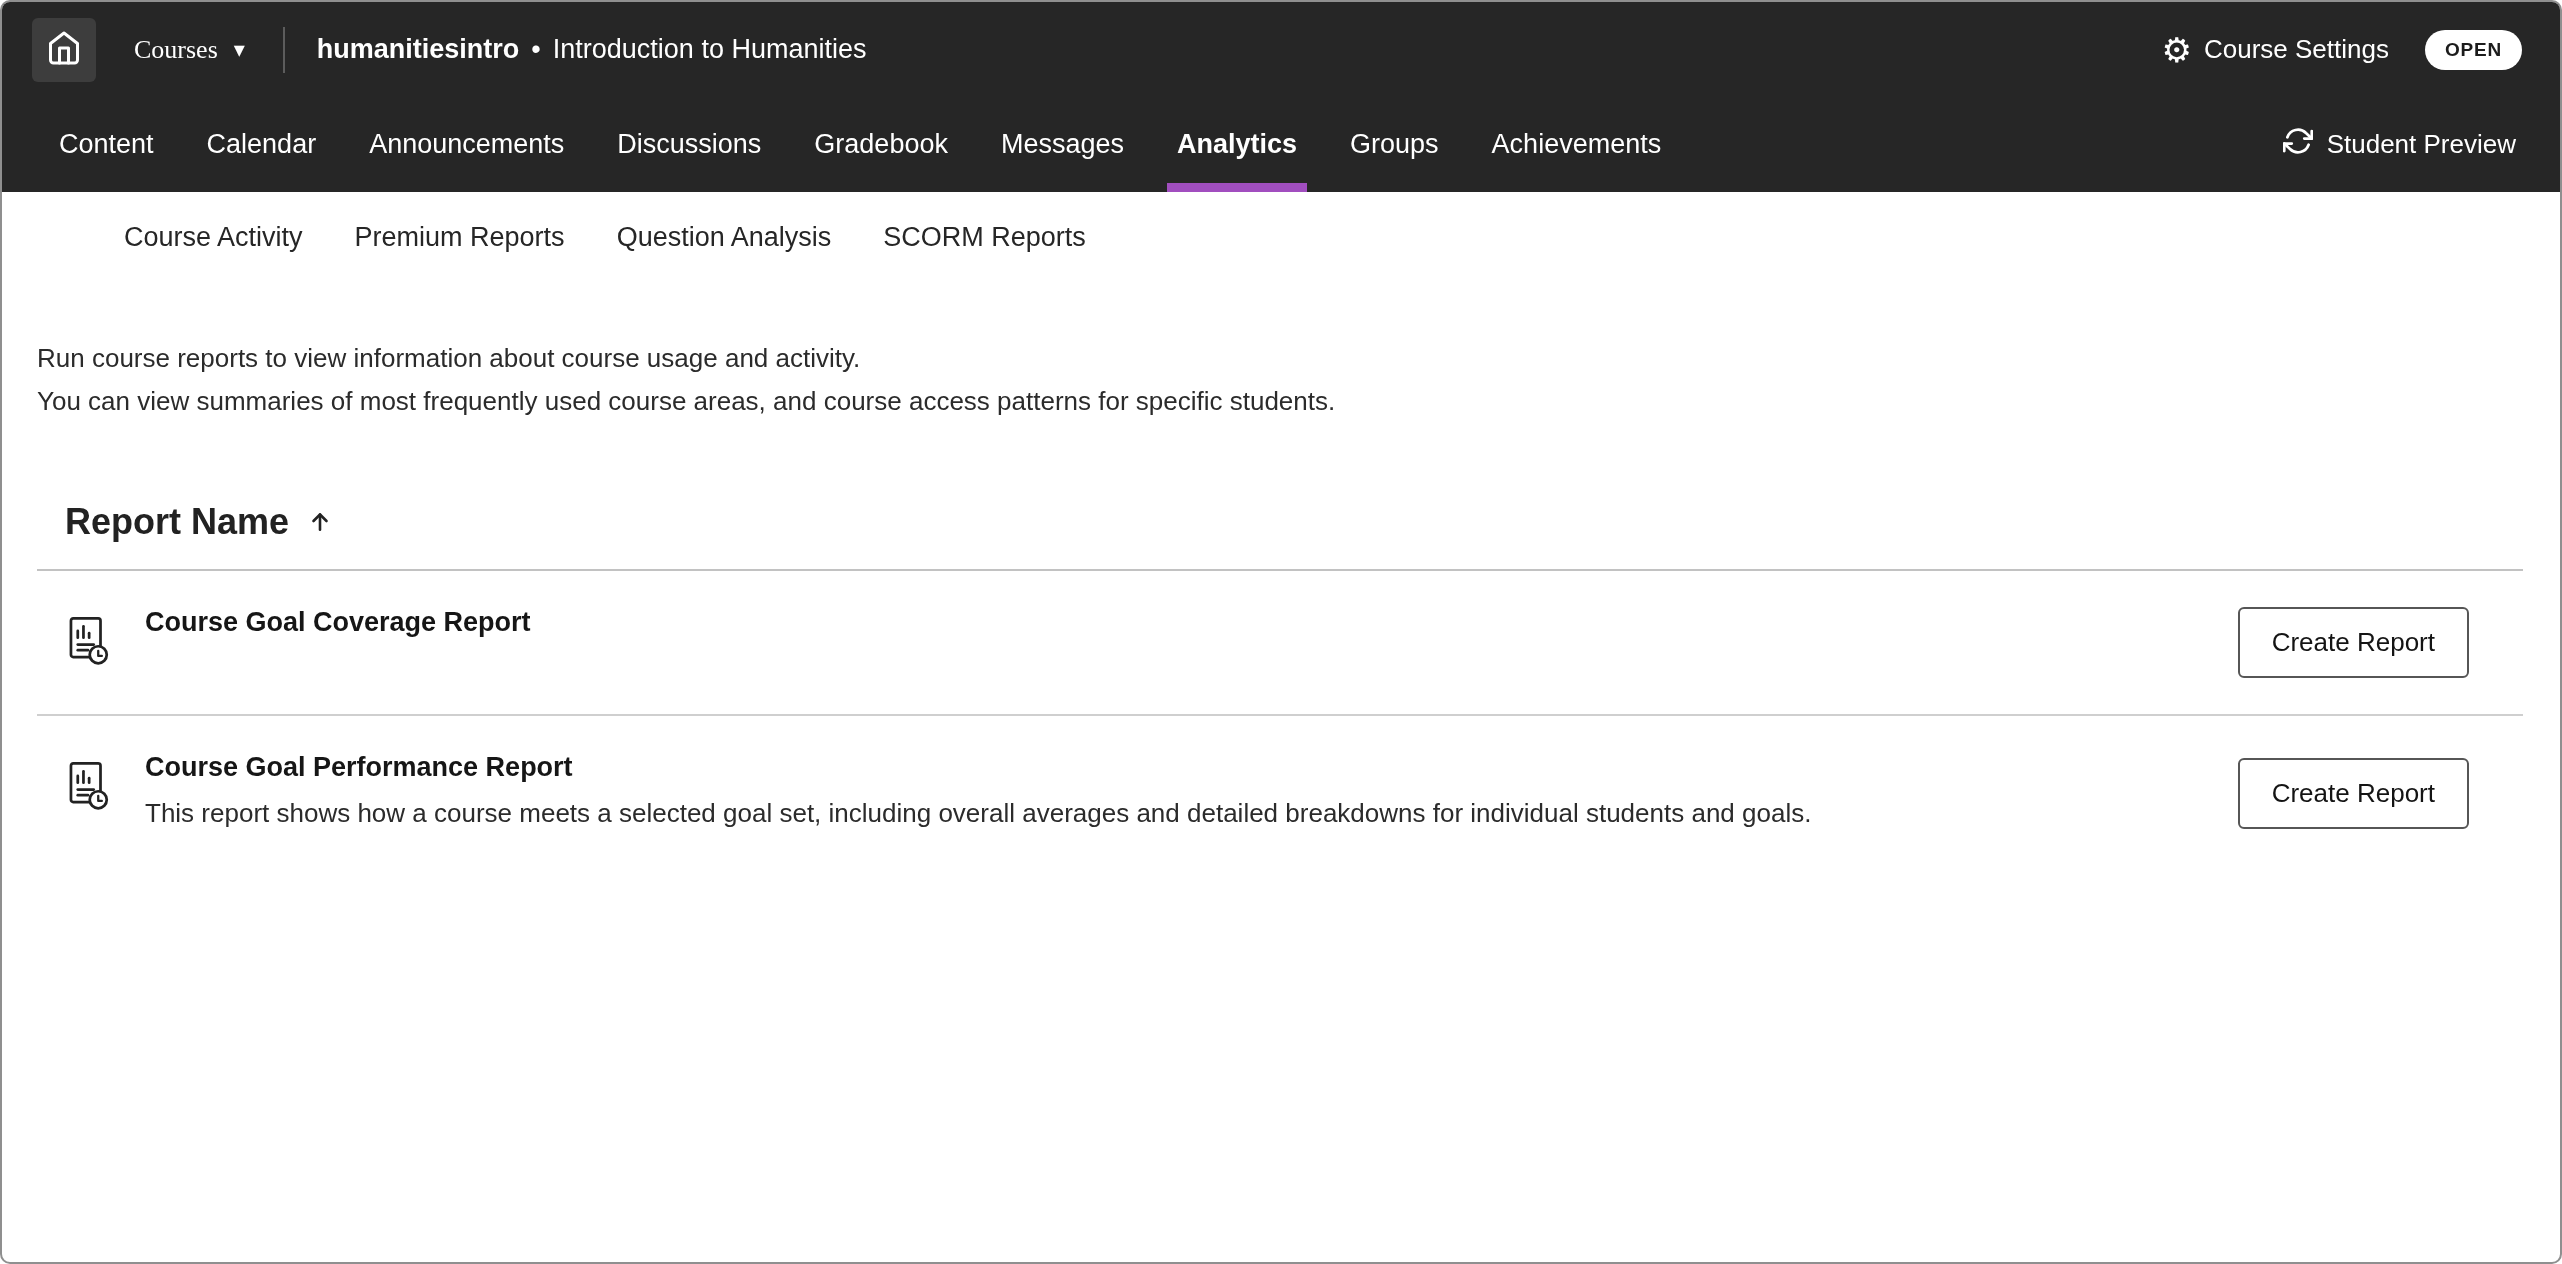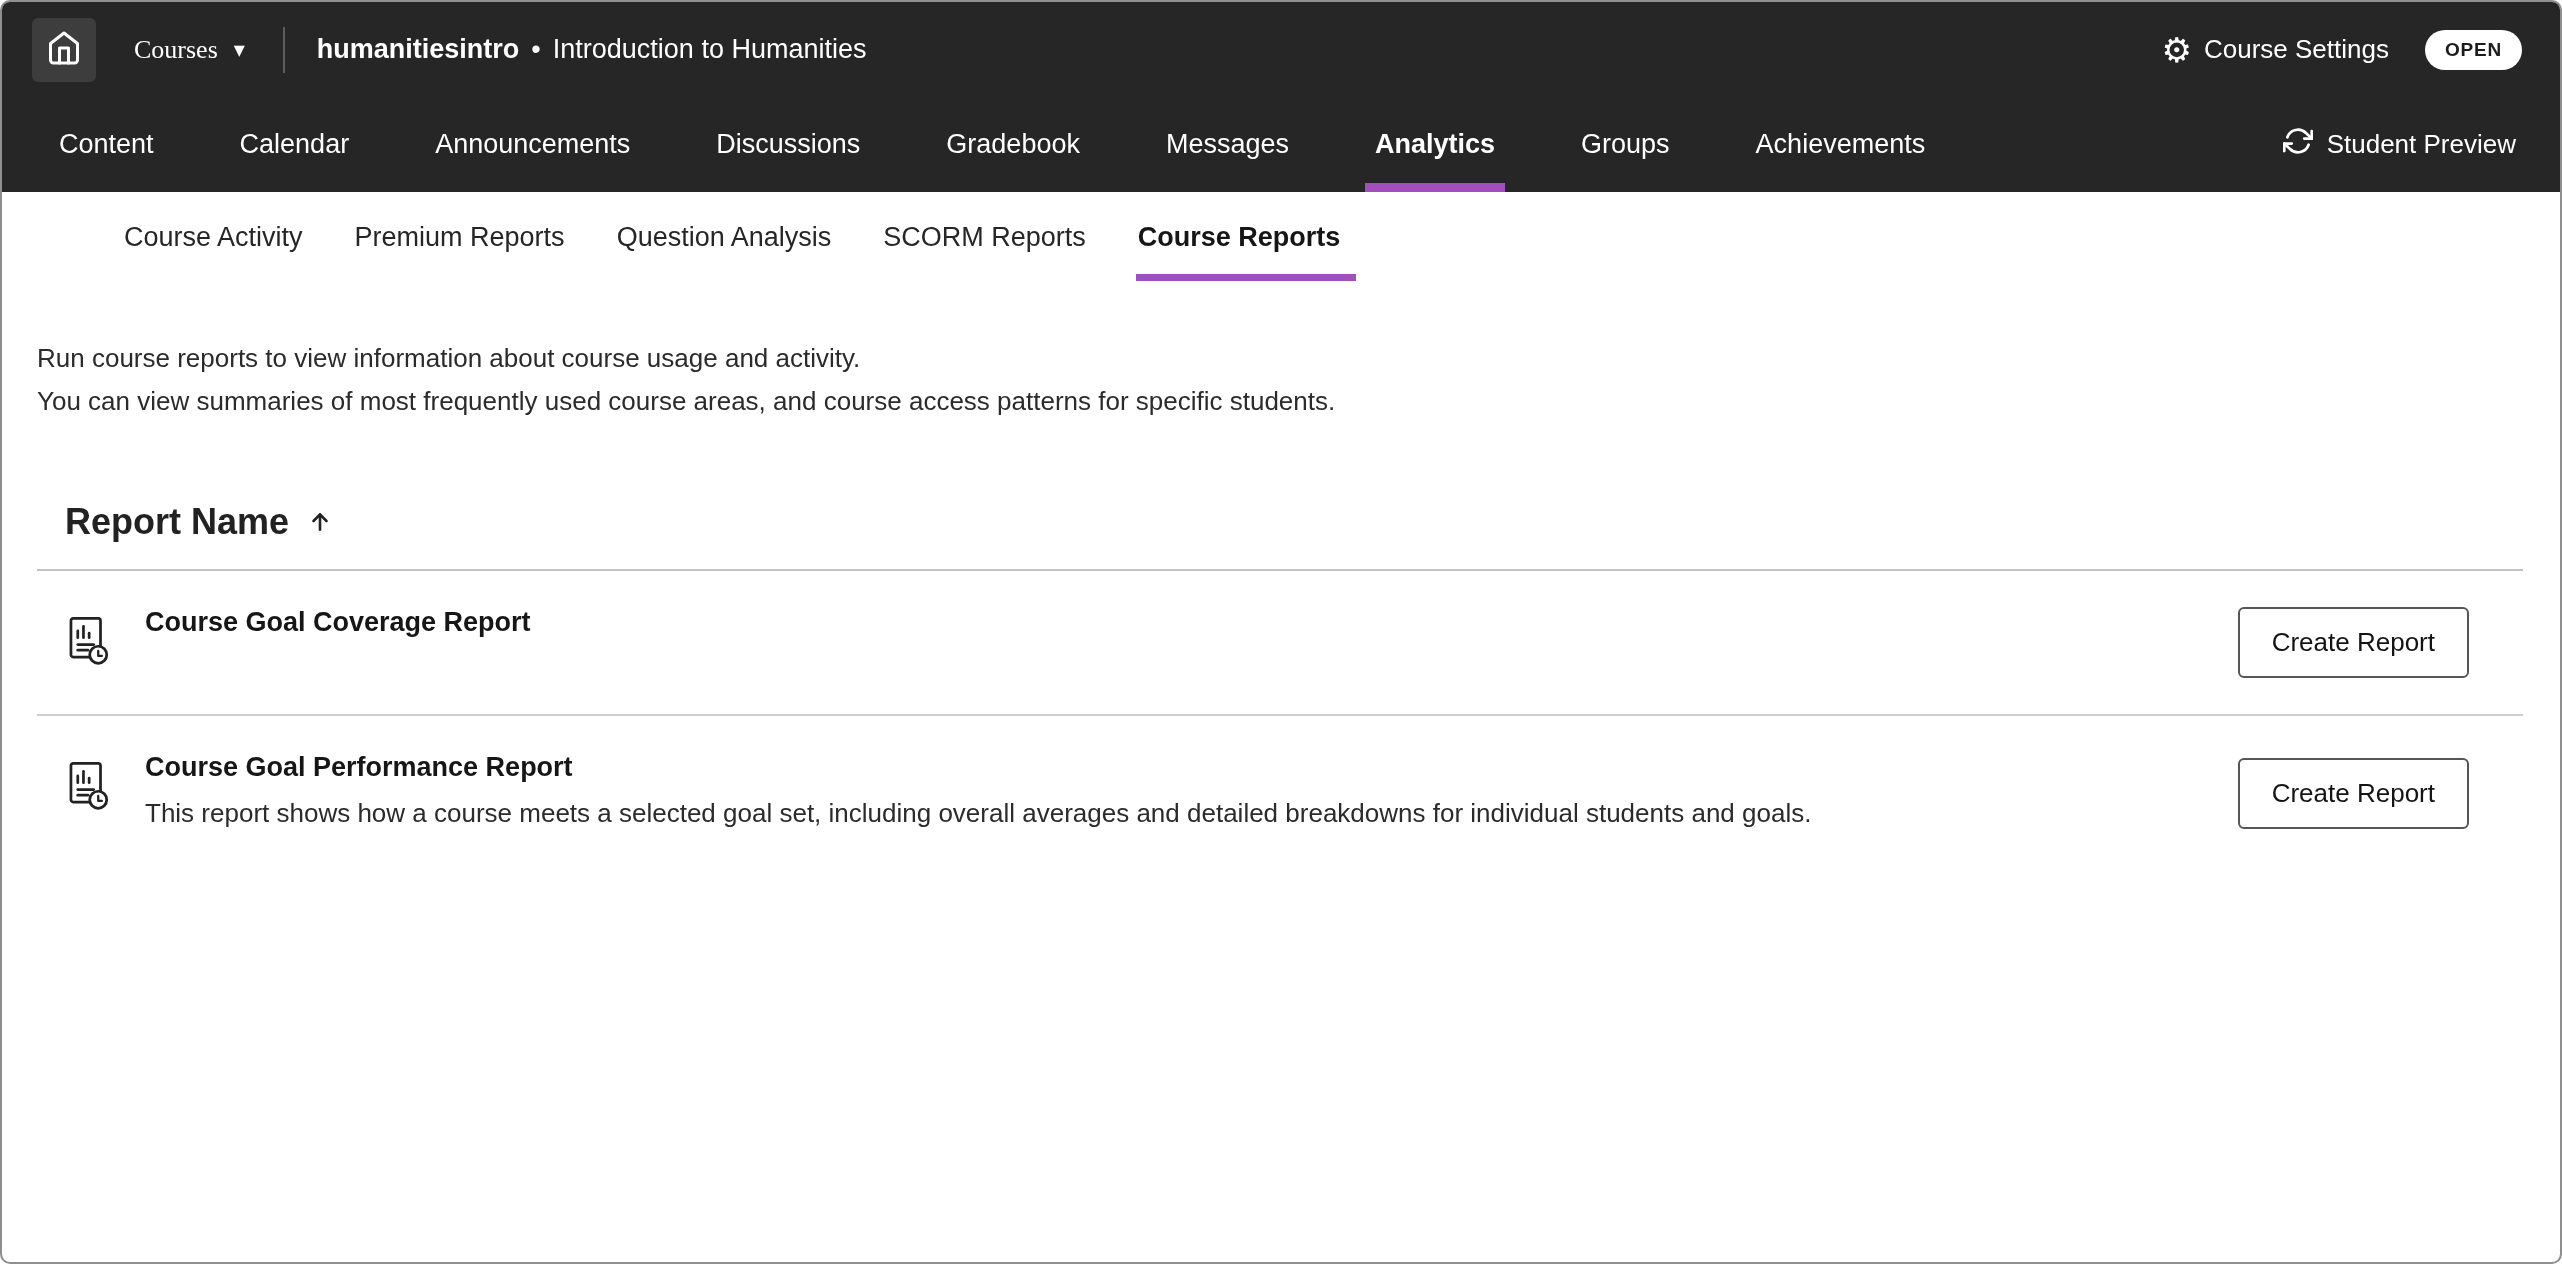--- a/index.html
+++ b/index.html
@@ -49,21 +49,21 @@
     background:#fff;color:#1c1c1c;font-weight:700;font-size:19px;
     letter-spacing:.8px;padding:9px 20px;border-radius:999px;cursor:pointer;
   }
 
   
   .navbar{
     height:95px;flex:none;background:var(--bar-bg);color:#fff;
     display:flex;align-items:center;justify-content:space-between;
     padding:0 38px 0 57px;
   }
-  .nav-tabs{display:flex;height:100%;align-items:stretch;gap:33px;}
+  .nav-tabs{display:flex;height:100%;align-items:stretch;}
   .nav-tab{
     position:relative;background:none;border:none;color:#fff;cursor:pointer;
     font-size:27px;margin-right:53px;display:flex;align-items:center;
     font-family:inherit;padding:0;
   }
   .nav-tab.active{font-weight:700;}
   .nav-tab.active::after{
     content:"";position:absolute;left:-10px;right:-10px;bottom:0;height:9px;
     background:var(--accent);
   }
@@ -162,21 +162,20 @@
       </span>
       <span>Student Preview</span>
     </button>
   </nav>
 
   <div class="subtabs">
     <button class="subtab">Course Activity</button>
     <button class="subtab">Premium Reports</button>
     <button class="subtab">Question Analysis</button>
     <button class="subtab">SCORM Reports</button>
-    <button class="subtab active">Course Reports</button>
   </div>
 
   <main class="main">
     <div class="intro">
       <p>Run course reports to view information about course usage and activity.</p>
       <p>You can view summaries of most frequently used course areas, and course access patterns for specific students.</p>
     </div>
 
     <div class="report-header">
       <span>Report Name</span>

